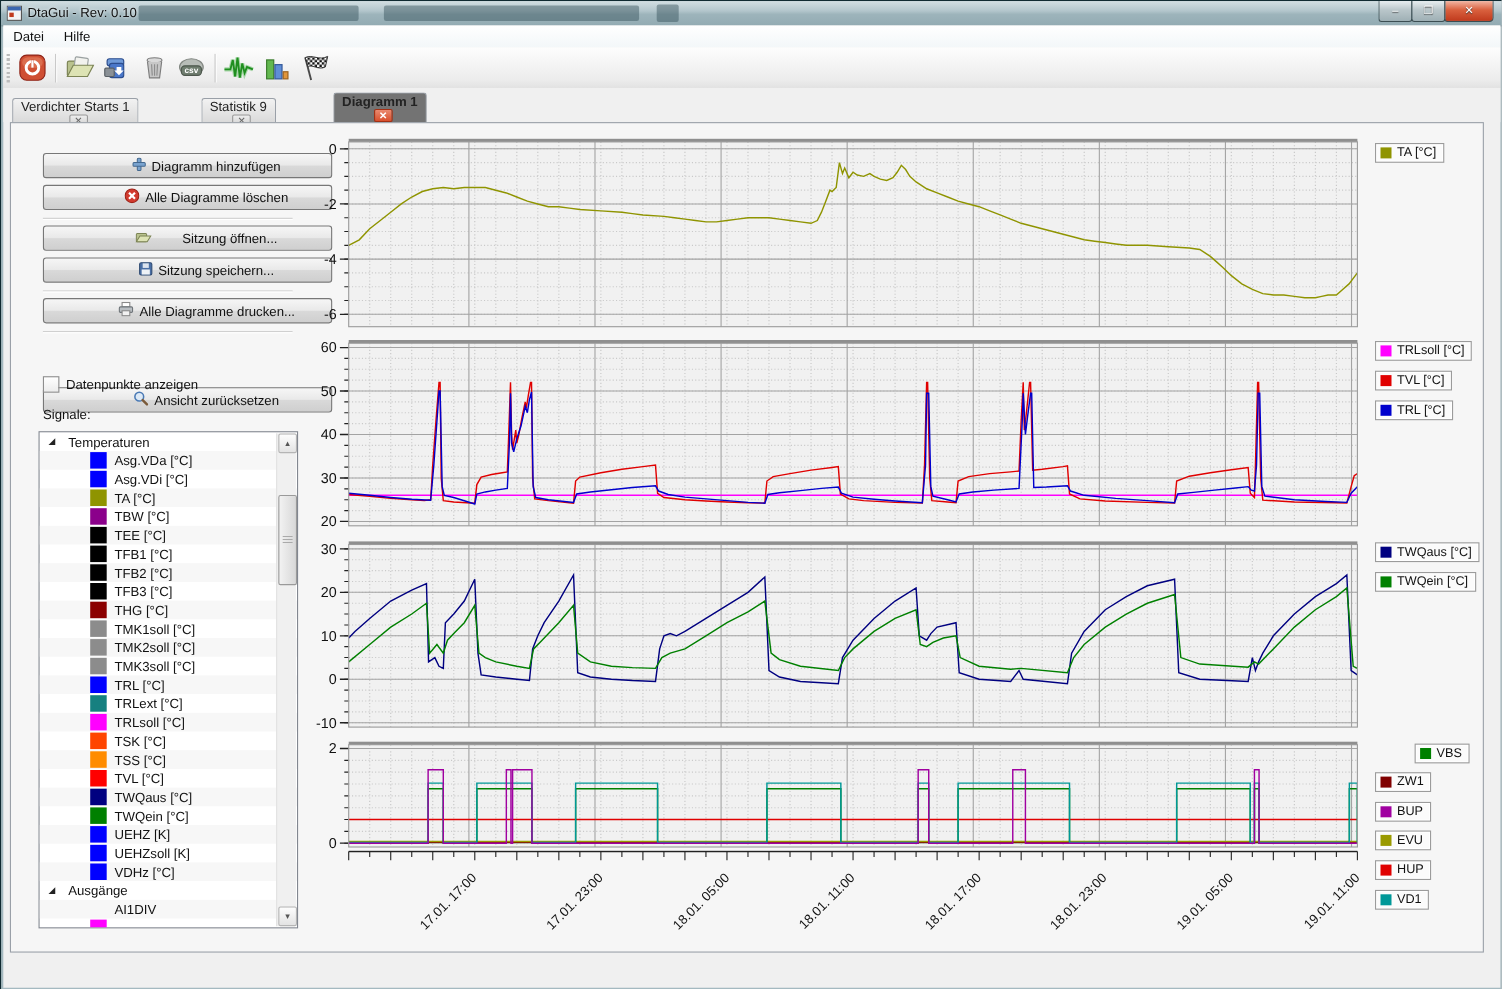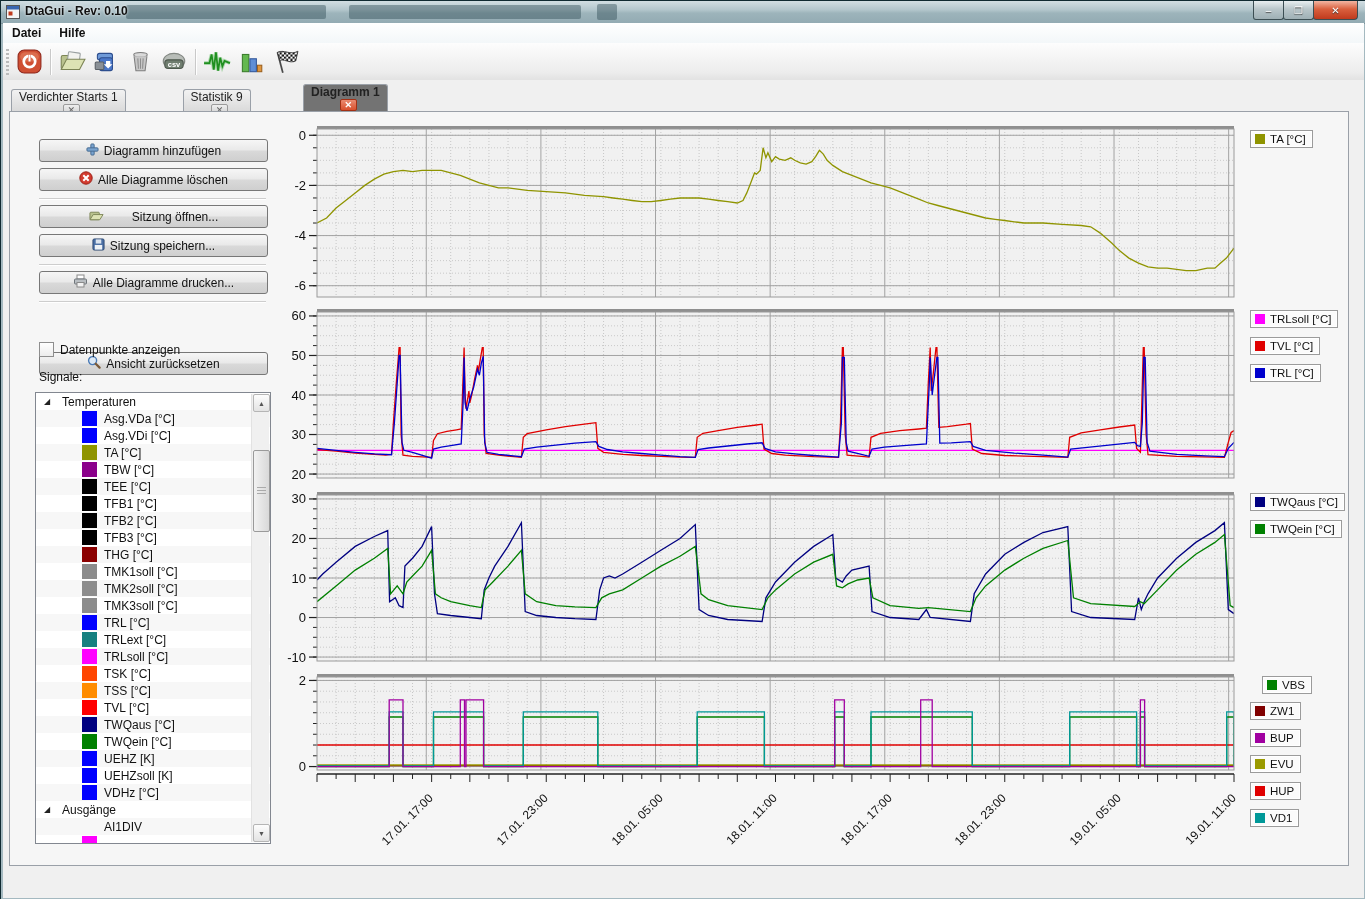--- a/index.html
+++ b/index.html
@@ -3,47 +3,47 @@
 <meta charset="utf-8">
 <style>
   html,body{margin:0;padding:0;background:#6e7b80;font-family:"Liberation Sans",sans-serif;}
   .window{position:relative;width:1365px;height:899px;background:#f0f0f0;border:1px solid #102a31;
           box-shadow:inset 0 0 0 2px rgba(150,175,183,.85);overflow:hidden;}
   
   .titlebar{position:absolute;left:0;top:0;right:0;height:22px;
     background:linear-gradient(#d2dee2 0%,#b3c6cc 40%,#9db4bb 55%,#93abb3 100%);border-bottom:1px solid #7d939b;}
   .bg-blob{position:absolute;top:4px;height:14px;border-radius:2px;background:rgba(42,72,80,.42);}
   .title-icon{position:absolute;left:5px;top:4px;width:14px;height:14px;}
-  .title-text{position:absolute;left:24px;top:3px;font-size:12px;color:#111;text-shadow:0 0 3px #fff;font-weight:bold;}
+  .title-text{position:absolute;left:24px;top:3px;font-size:12px;color:#111;text-shadow:0 0 3px #fff;}
   .win-btns{position:absolute;right:8px;top:0;display:flex;}
   .win-btn{width:29px;height:18px;border:1px solid #3c4e53;border-top:none;display:flex;align-items:center;justify-content:center;
     background:linear-gradient(#e8eef0,#b9c6ca 45%,#9fb0b5);color:#fff;font-size:10px;border-radius:0 0 3px 3px;margin-left:-1px;
     text-shadow:0 1px 1px #333;}
   .win-btn.close{width:43px;background:linear-gradient(#f2b5a2,#d9603e 45%,#c03a1d);border-radius:0 0 4px 3px;}
   
-  .menubar{position:absolute;left:2px;top:22px;right:2px;height:20px;background:linear-gradient(#ffffff,#f3f7f9);display:flex;align-items:center;font-weight:bold;}
+  .menubar{position:absolute;left:2px;top:22px;right:2px;height:20px;background:linear-gradient(#ffffff,#f3f7f9);display:flex;align-items:center;}
   .menu-item{padding:2px 9px;font-size:12px;color:#111;}
   .toolbar{position:absolute;left:2px;top:42px;right:2px;height:37px;
     background:linear-gradient(#fdfdfd,#ececec 80%,#e2e2e2);border-bottom:1px solid #d2d2d2;display:flex;align-items:center;}
   .tb-grip{width:7px;height:26px;margin:0 3px;background:repeating-linear-gradient(#bbb 0 2px,transparent 2px 4px);width:3px;}
   .tb-btn{width:32px;height:30px;display:flex;align-items:center;justify-content:center;margin:0 1px;border-radius:3px;}
   .tb-sep{width:1px;height:26px;background:#c9c9c9;margin:0 4px;box-shadow:1px 0 0 #fff;}
   
   .tabbar{position:absolute;left:2px;top:79px;right:2px;height:31px;background:#f0f0f0;}
   .tab{position:absolute;bottom:0;height:21px;display:flex;align-items:center;padding:0 7px;font-size:12px;color:#222;
     border:1px solid #9aa0a8;border-bottom:none;border-radius:3px 3px 0 0;background:linear-gradient(#f2f2f2,#dadada);flex-direction:column;}
   .tab.active{height:26px;background:#737373;z-index:3;font-weight:bold;}
   .tab-close{width:15px;height:14px;margin-left:6px;border-radius:2px;font-size:9px;display:flex;align-items:center;justify-content:center;
     background:linear-gradient(#eee,#ccc);border:1px solid #9a9a9a;color:#666;}
   .tab.active .tab-close{background:linear-gradient(#ea8a70,#d9502d);border-color:#a33014;color:#fff;}
   
   .panel{position:absolute;left:8px;top:110px;width:1338px;height:753px;background:#f6f6f6;border:1px solid #9aa0a8;}
   .sbtn{position:absolute;left:29px;width:227px;height:21px;border:1px solid #777;border-radius:3px;
     background:linear-gradient(#f6f6f6,#e9e9e9 48%,#d9d9d9 52%,#cfcfcf);display:flex;align-items:center;justify-content:center;
-    font-size:12px;color:#111;gap:5px;}
+    font-size:12px;color:#111;gap:5px;padding-left:34px;}
   .sep{position:absolute;left:29px;width:227px;height:0;border-top:1px solid #cdcdcd;border-bottom:1px solid #fff;}
   .chk-row{position:absolute;left:29px;display:flex;align-items:center;gap:6px;font-size:12px;color:#111;}
   .chk-box{width:13px;height:13px;border:1px solid #8e8e8e;background:linear-gradient(#fff,#ececec);}
   .sig-label{position:absolute;left:29px;font-size:12px;color:#111;}
   .listbox{position:absolute;left:25px;top:280px;width:234px;height:450px;border:1px solid #828790;background:#fff;overflow:hidden;}
   .lrow{height:17px;display:flex;align-items:center;font-size:12px;color:#111;white-space:nowrap;}
   .lrow:nth-child(even){background:#f7f7f7;}
   .lrow .tri{width:10px;margin-left:8px;font-size:8px;color:#222;}
   .lrow .sw{width:15px;height:15px;margin-left:46px;margin-right:7px;flex:none;}
   .lrow.group .glabel{margin-left:8px;}
@@ -802,21 +802,21 @@
           </clipPath>
           <polyline points="35.0,91.7 952.0,91.7" fill="none" stroke="#800000" stroke-width="1.3" clip-path="url(#clip3)"></polyline>
           <polyline points="35.0,91.0 952.0,91.0" fill="none" stroke="#9a9a00" stroke-width="1.3" clip-path="url(#clip3)"></polyline>
           <polyline points="35.0,71.0 952.0,71.0" fill="none" stroke="#e00000" stroke-width="1.3" clip-path="url(#clip3)"></polyline>
           <polyline points="35.0,92.6 107.2,92.6 107.2,43.0 121.0,43.0 121.0,92.6 151.5,92.6 151.5,43.0 201.6,43.0 201.6,92.6 241.3,92.6 241.3,43.0 315.8,43.0 315.8,92.6 415.2,92.6 415.2,43.0 482.4,43.0 482.4,92.6 552.7,92.6 552.7,43.0 562.3,43.0 562.3,92.6 589.0,92.6 589.0,43.0 690.3,43.0 690.3,92.6 787.7,92.6 787.7,43.0 854.6,43.0 854.6,92.6 858.4,92.6 858.4,43.0 862.6,43.0 862.6,92.6 944.7,92.6 944.7,43.0 952.0,43.0 952.0,92.6 952.0,92.6" fill="none" stroke="#008000" stroke-width="1.3" clip-path="url(#clip3)"></polyline>
           <polyline points="35.0,91.9 107.2,91.9 107.2,37.9 121.0,37.9 121.0,91.9 151.5,91.9 151.5,37.9 201.6,37.9 201.6,91.9 241.3,91.9 241.3,37.9 315.8,37.9 315.8,91.9 415.2,91.9 415.2,37.9 482.4,37.9 482.4,91.9 552.7,91.9 552.7,37.9 562.3,37.9 562.3,91.9 589.0,91.9 589.0,37.9 690.3,37.9 690.3,91.9 787.7,91.9 787.7,37.9 854.6,37.9 854.6,91.9 858.4,91.9 858.4,37.9 862.6,37.9 862.6,91.9 944.7,91.9 944.7,37.9 952.0,37.9 952.0,91.9 952.0,91.9" fill="none" stroke="#009898" stroke-width="1.3" clip-path="url(#clip3)"></polyline>
           <polyline points="35.0,92.6 107.2,92.6 107.2,25.8 121.0,25.8 121.0,92.6 178.3,92.6 178.3,25.8 182.5,25.8 182.5,92.6 184.0,92.6 184.0,25.8 201.6,25.8 201.6,92.6 552.7,92.6 552.7,25.8 562.3,25.8 562.3,92.6 638.7,92.6 638.7,25.8 650.2,25.8 650.2,92.6 858.4,92.6 858.4,25.8 862.6,25.8 862.6,92.6 952.0,92.6" fill="none" stroke="#a000a0" stroke-width="1.3" clip-path="url(#clip3)"></polyline>
           <rect x="35" y="0" width="917" height="3" fill="#8f8f8f"></rect>
           <rect x="35" y="3" width="917" height="93" fill="none" stroke="#9a9a9a"></rect>
         </svg>
-        <div class="legend" style="left: 980px; top: 564px;">
+        <div class="legend" style="left: 1004px; top: 564px;">
           <span class="lsw" style="background:#008000"></span>
           <span>VBS</span>
         </div>
         <div class="legend" style="left: 968px; top: 590px;">
           <span class="lsw" style="background:#800000"></span>
           <span>ZW1</span>
         </div>
         <div class="legend" style="left: 968px; top: 617px; justify-content: flex-end;">
           <span class="lsw" style="background:#a000a0"></span>
           <span>BUP</span>

